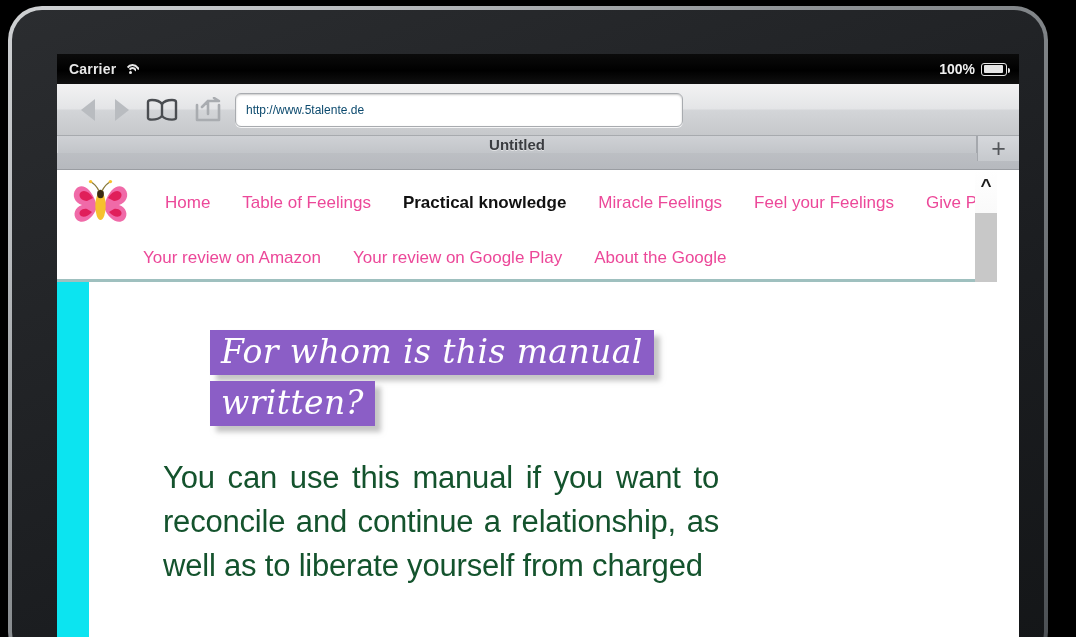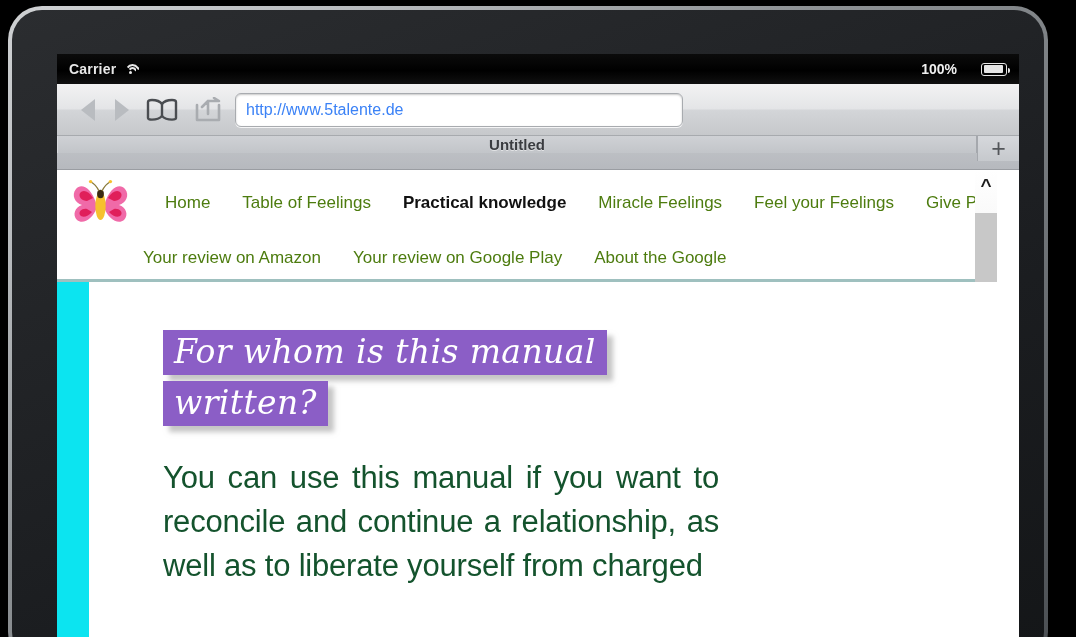--- a/index.html
+++ b/index.html
@@ -72,21 +72,21 @@
   .wifi-icon i:nth-child(1) { width: 13px; height: 7px; left: 0px; top: 1px; }
   .wifi-icon i:nth-child(2) { width: 7px; height: 4px; left: 3px; top: 4px; }
   .wifi-icon i:nth-child(3) {
     width: 3px; height: 3px; left: 5px; top: 8px;
     border: none; background: #e8e8e8; border-radius: 50%;
   }
   #status-right {
     margin-left: auto;
     display: flex;
     align-items: center;
-    gap: 24px;
+    gap: 6px;
   }
   #battery-percent { font-size: 14px; font-weight: bold; color: #f0f0f0; }
   .battery-icon {
     position: relative;
     width: 26px; height: 13px;
     border: 1.5px solid #e4e4e4;
     border-radius: 3px;
     box-sizing: border-box;
   }
   .battery-icon::after {
@@ -127,22 +127,22 @@
     width: 448px;
     height: 34px;
     margin-left: 4px;
     background: #ffffff;
     border: 1px solid #a8abaf;
     border-radius: 6px;
     box-shadow: inset 0 1px 2px rgba(0,0,0,0.22), 0 1px 0 rgba(255,255,255,0.8);
     display: flex; align-items: center;
     padding: 0 10px;
     box-sizing: border-box;
-    font-size: 16px;
-    color: #3b82f6;
+    font-size: 12px;
+    color: #0c4a6e;
     overflow: hidden; white-space: nowrap;
   }
   #search-field {
     flex: 1 1 auto;
     height: 34px;
     margin-left: 8px;
     background: #ffffff;
     border: 1px solid #b0b3b7;
     border-radius: 17px;
     box-shadow: inset 0 1px 2px rgba(0,0,0,0.18);
@@ -212,21 +212,21 @@
     gap: 0;
     white-space: nowrap;
   }
   #butterfly-logo {
     width: 66px; height: 52px;
     margin-right: 14px;
     flex: 0 0 auto;
   }
   .nav-link {
     font-size: 17px;
-    color: #4d7c0f;
+    color: #ec4899;
     padding: 0 16px;
     white-space: nowrap;
   }
   .nav-link.active { color: #111111; font-weight: bold; }
 
   #nav-scrollbar {
     position: absolute;
     right: 0px; top: 0px;
     width: 22px; height: 112px;
     background: linear-gradient(180deg, #ffffff 0%, #fafafa 38%, #c8c8c8 38%, #c8c8c8 100%);
@@ -249,20 +249,21 @@
   }
   #article {
     flex: 1 1 auto;
     padding: 48px 0 0 74px;
     box-sizing: border-box;
     position: relative;
   }
   #article-heading {
     position: relative;
     width: 500px;
+    margin-left: 47px;
   }
   .head-line {
     display: inline-block;
     background: #8b5ec6;
     color: #ffffff;
     font-family: "DejaVu Serif", "Liberation Serif", serif;
     font-style: italic;
     font-size: 33px;
     font-weight: normal;
     letter-spacing: 0.4px;

